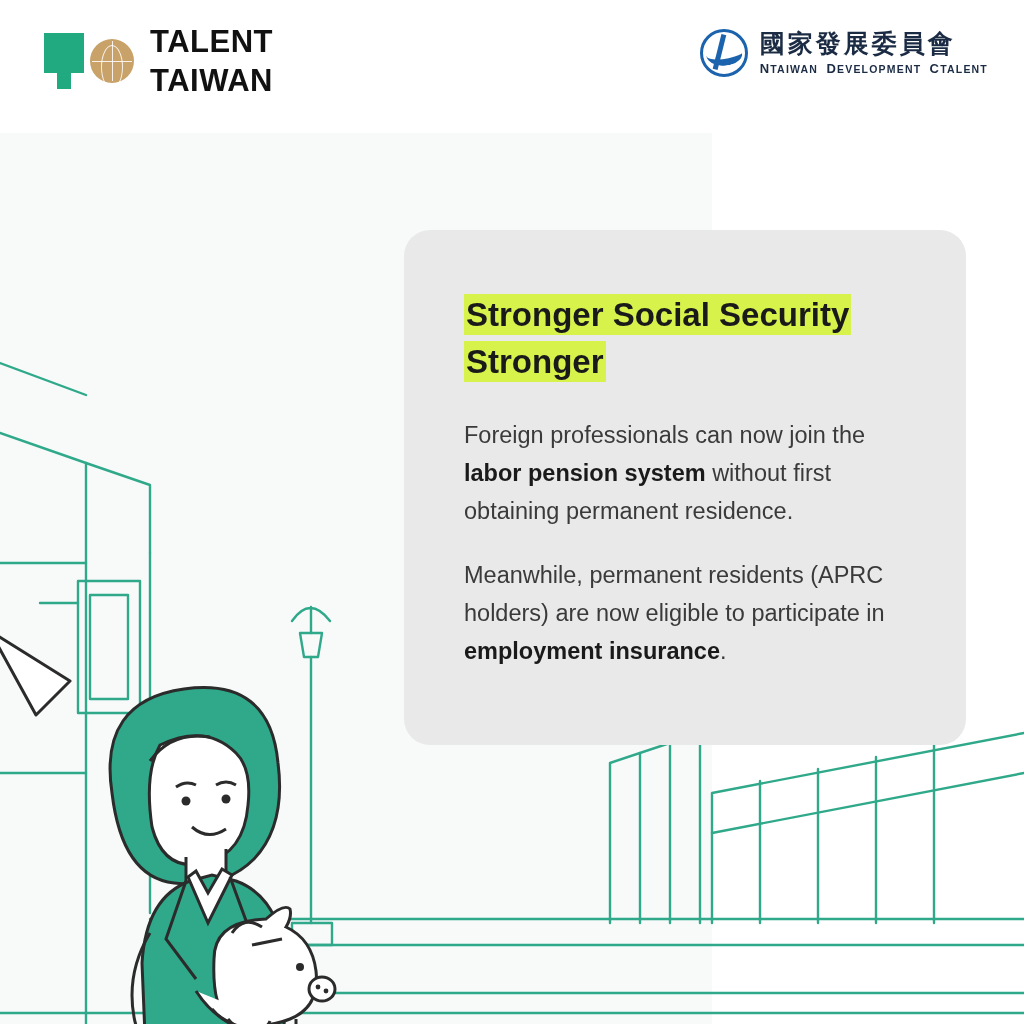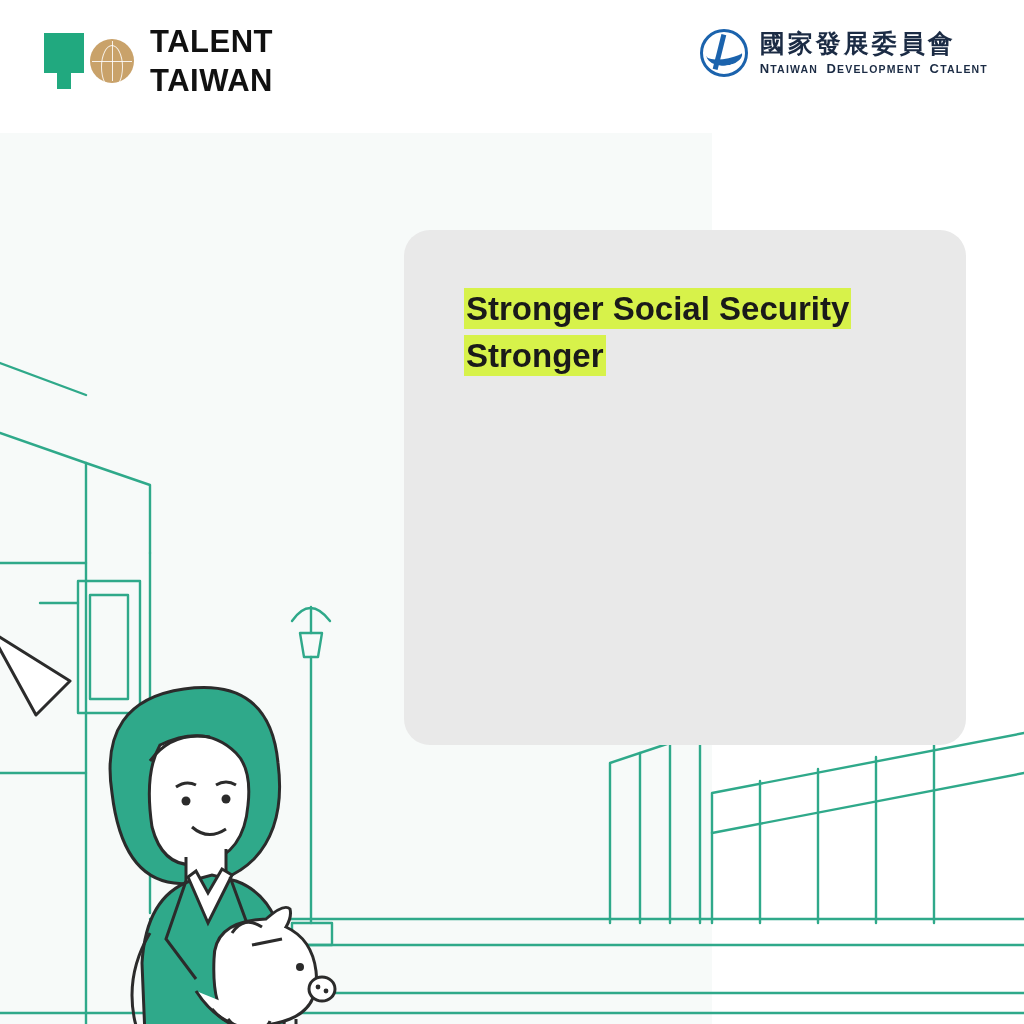--- a/index.html
+++ b/index.html
@@ -155,21 +155,21 @@
   .card {
     position: absolute;
     left: 404px; top: 230px;
     width: 562px; height: 515px;
     background: #e9e9e9;
     border-radius: 26px;
     z-index: 4;
   }
   .card-inner {
     position: absolute;
-    left: 60px; top: 56px;
+    left: 60px; top: 62px;
     right: 48px;
   }
   .card h1 {
     font-size: 33px;
     font-weight: bold;
     color: #1a1a1a;
     line-height: 1.42;
     margin: 0 0 30px 0;
   }
   .card h1 .hl {
@@ -325,16 +325,18 @@
       </g>
     </svg>
   </div>
 
   <div class="card">
     <div class="card-inner">
       <h1>
         <span class="hl">Stronger Social Security</span><br>
         <span class="hl">Stronger</span>
       </h1>
+      <p><span>Foreign professionals can now join the </span><b>labor pension system</b><span> without first obtaining permanent residence.</span></p>
+      <p><span>Meanwhile, permanent residents (APRC holders) are now eligible to participate in </span><b>employment insurance</b><span>.</span></p>
     </div>
   </div>
 
 </div>
 
 </body></html>

